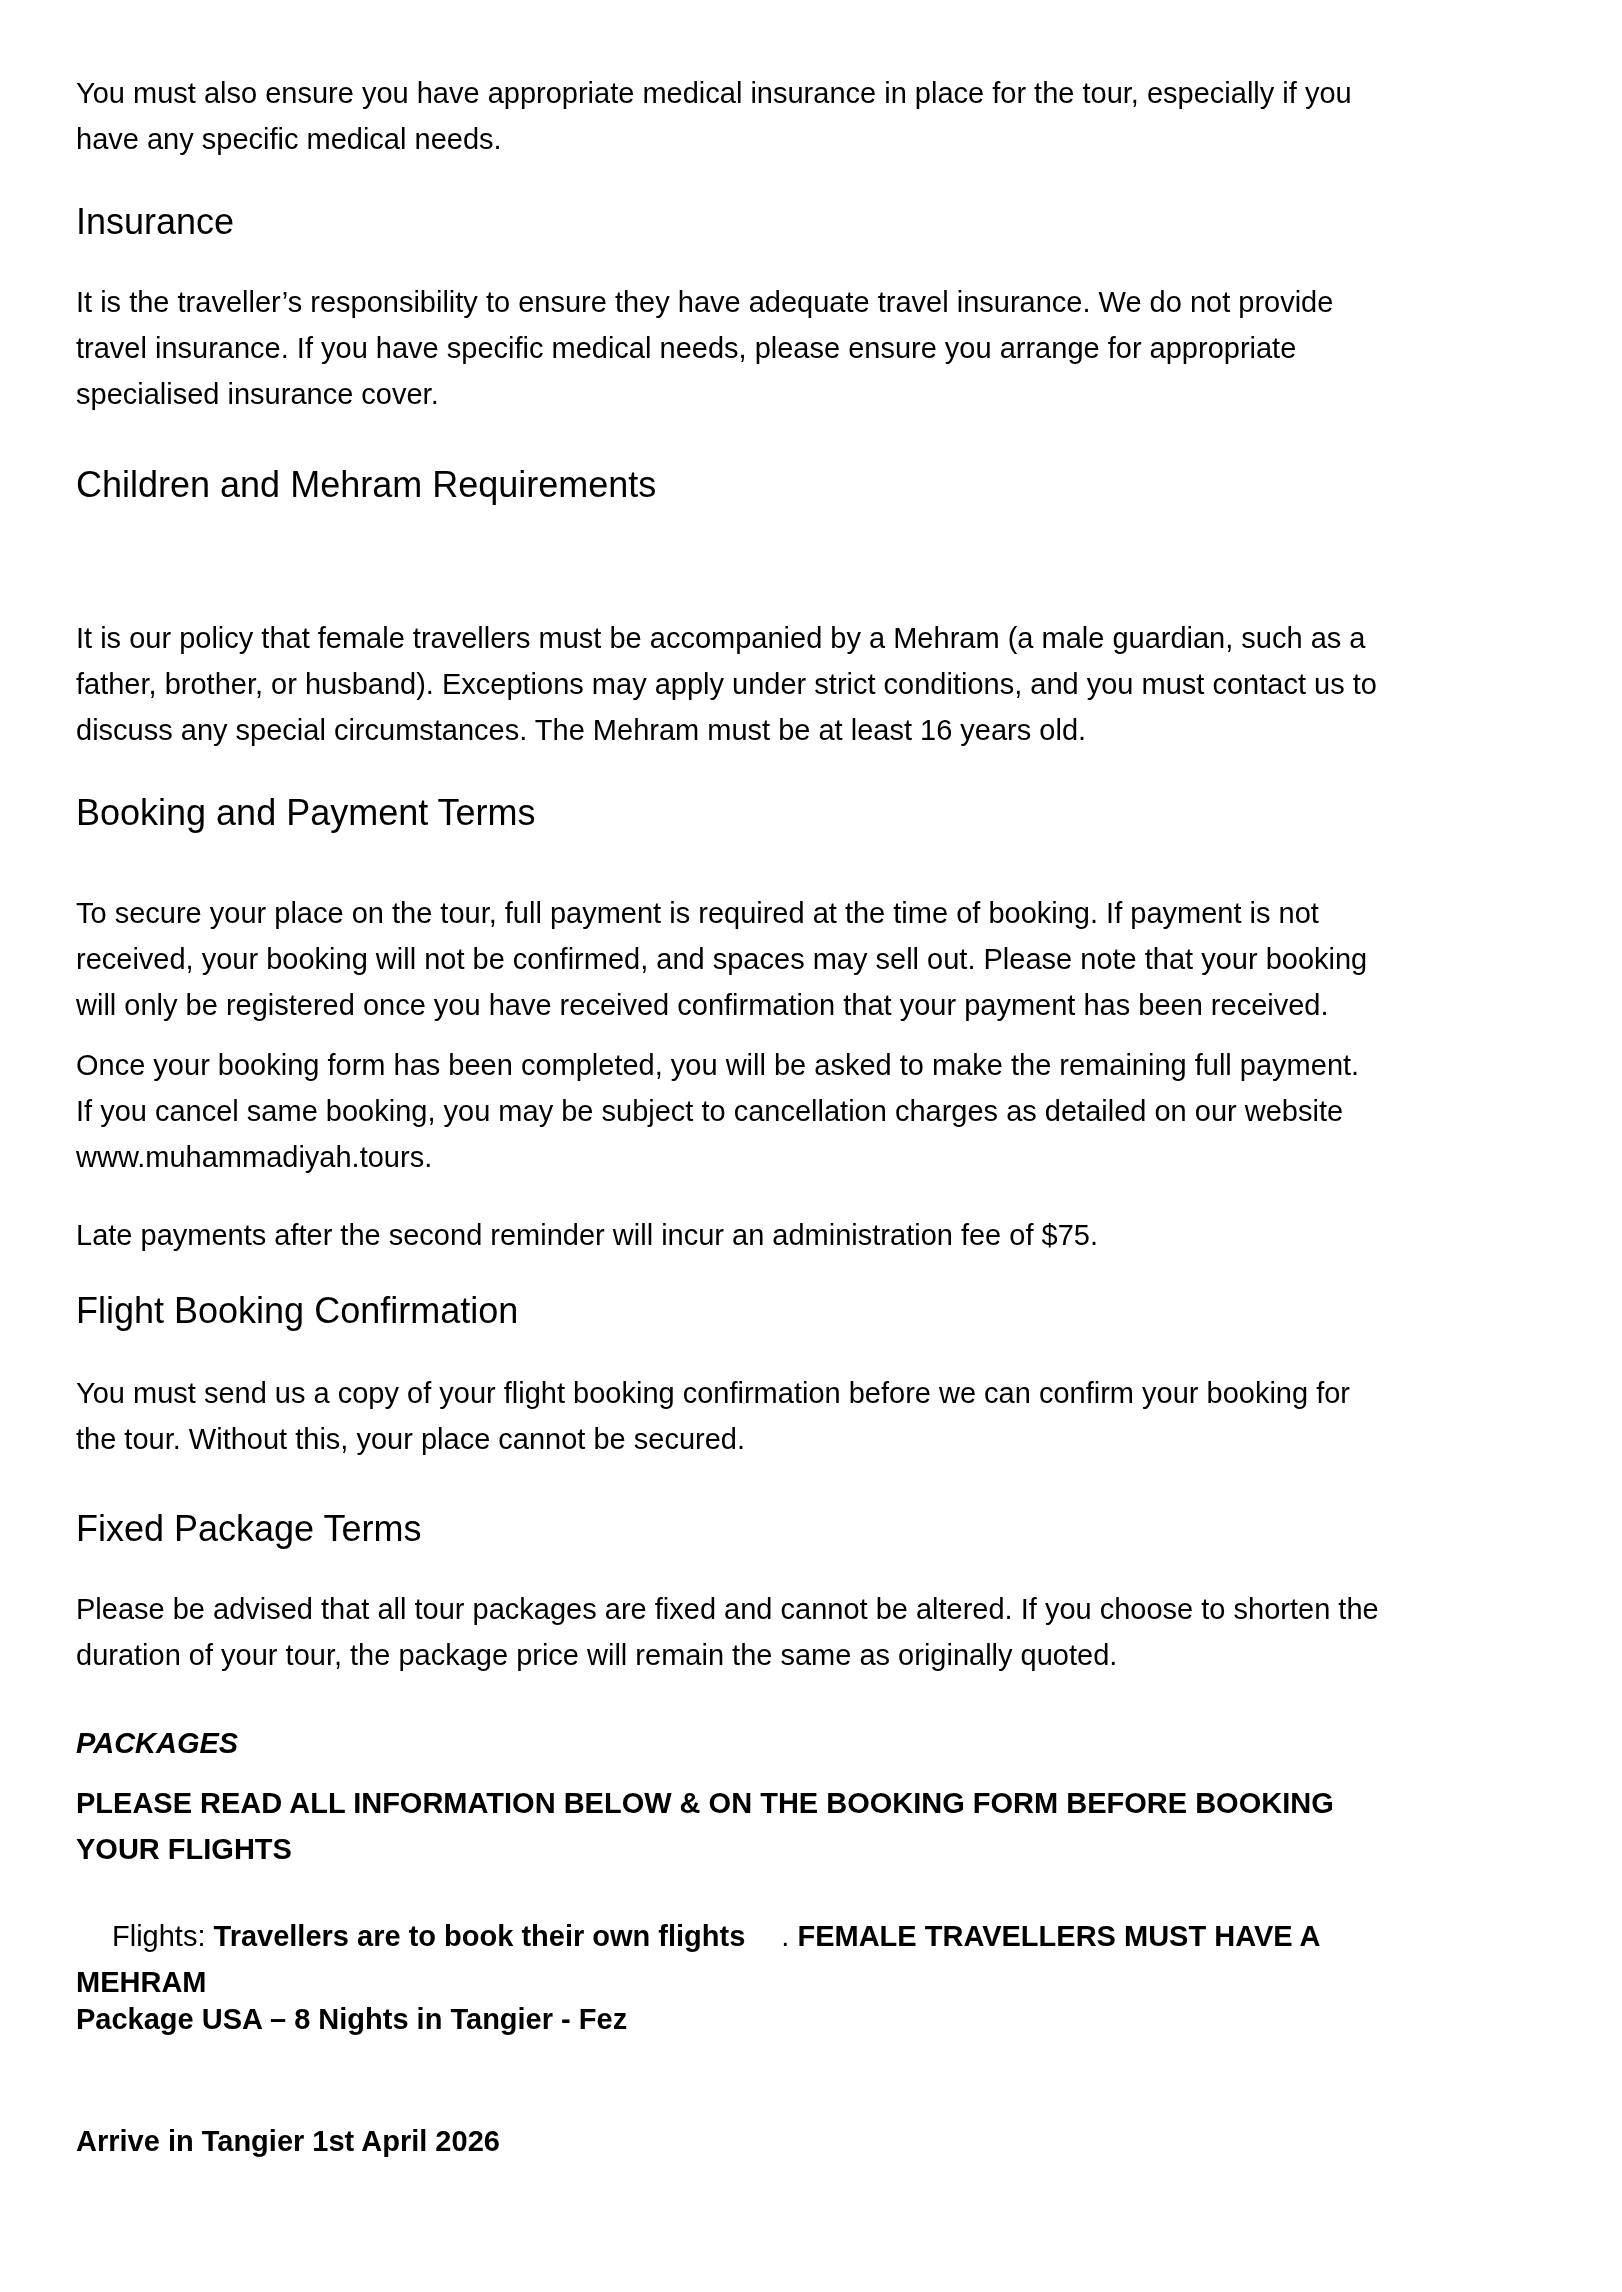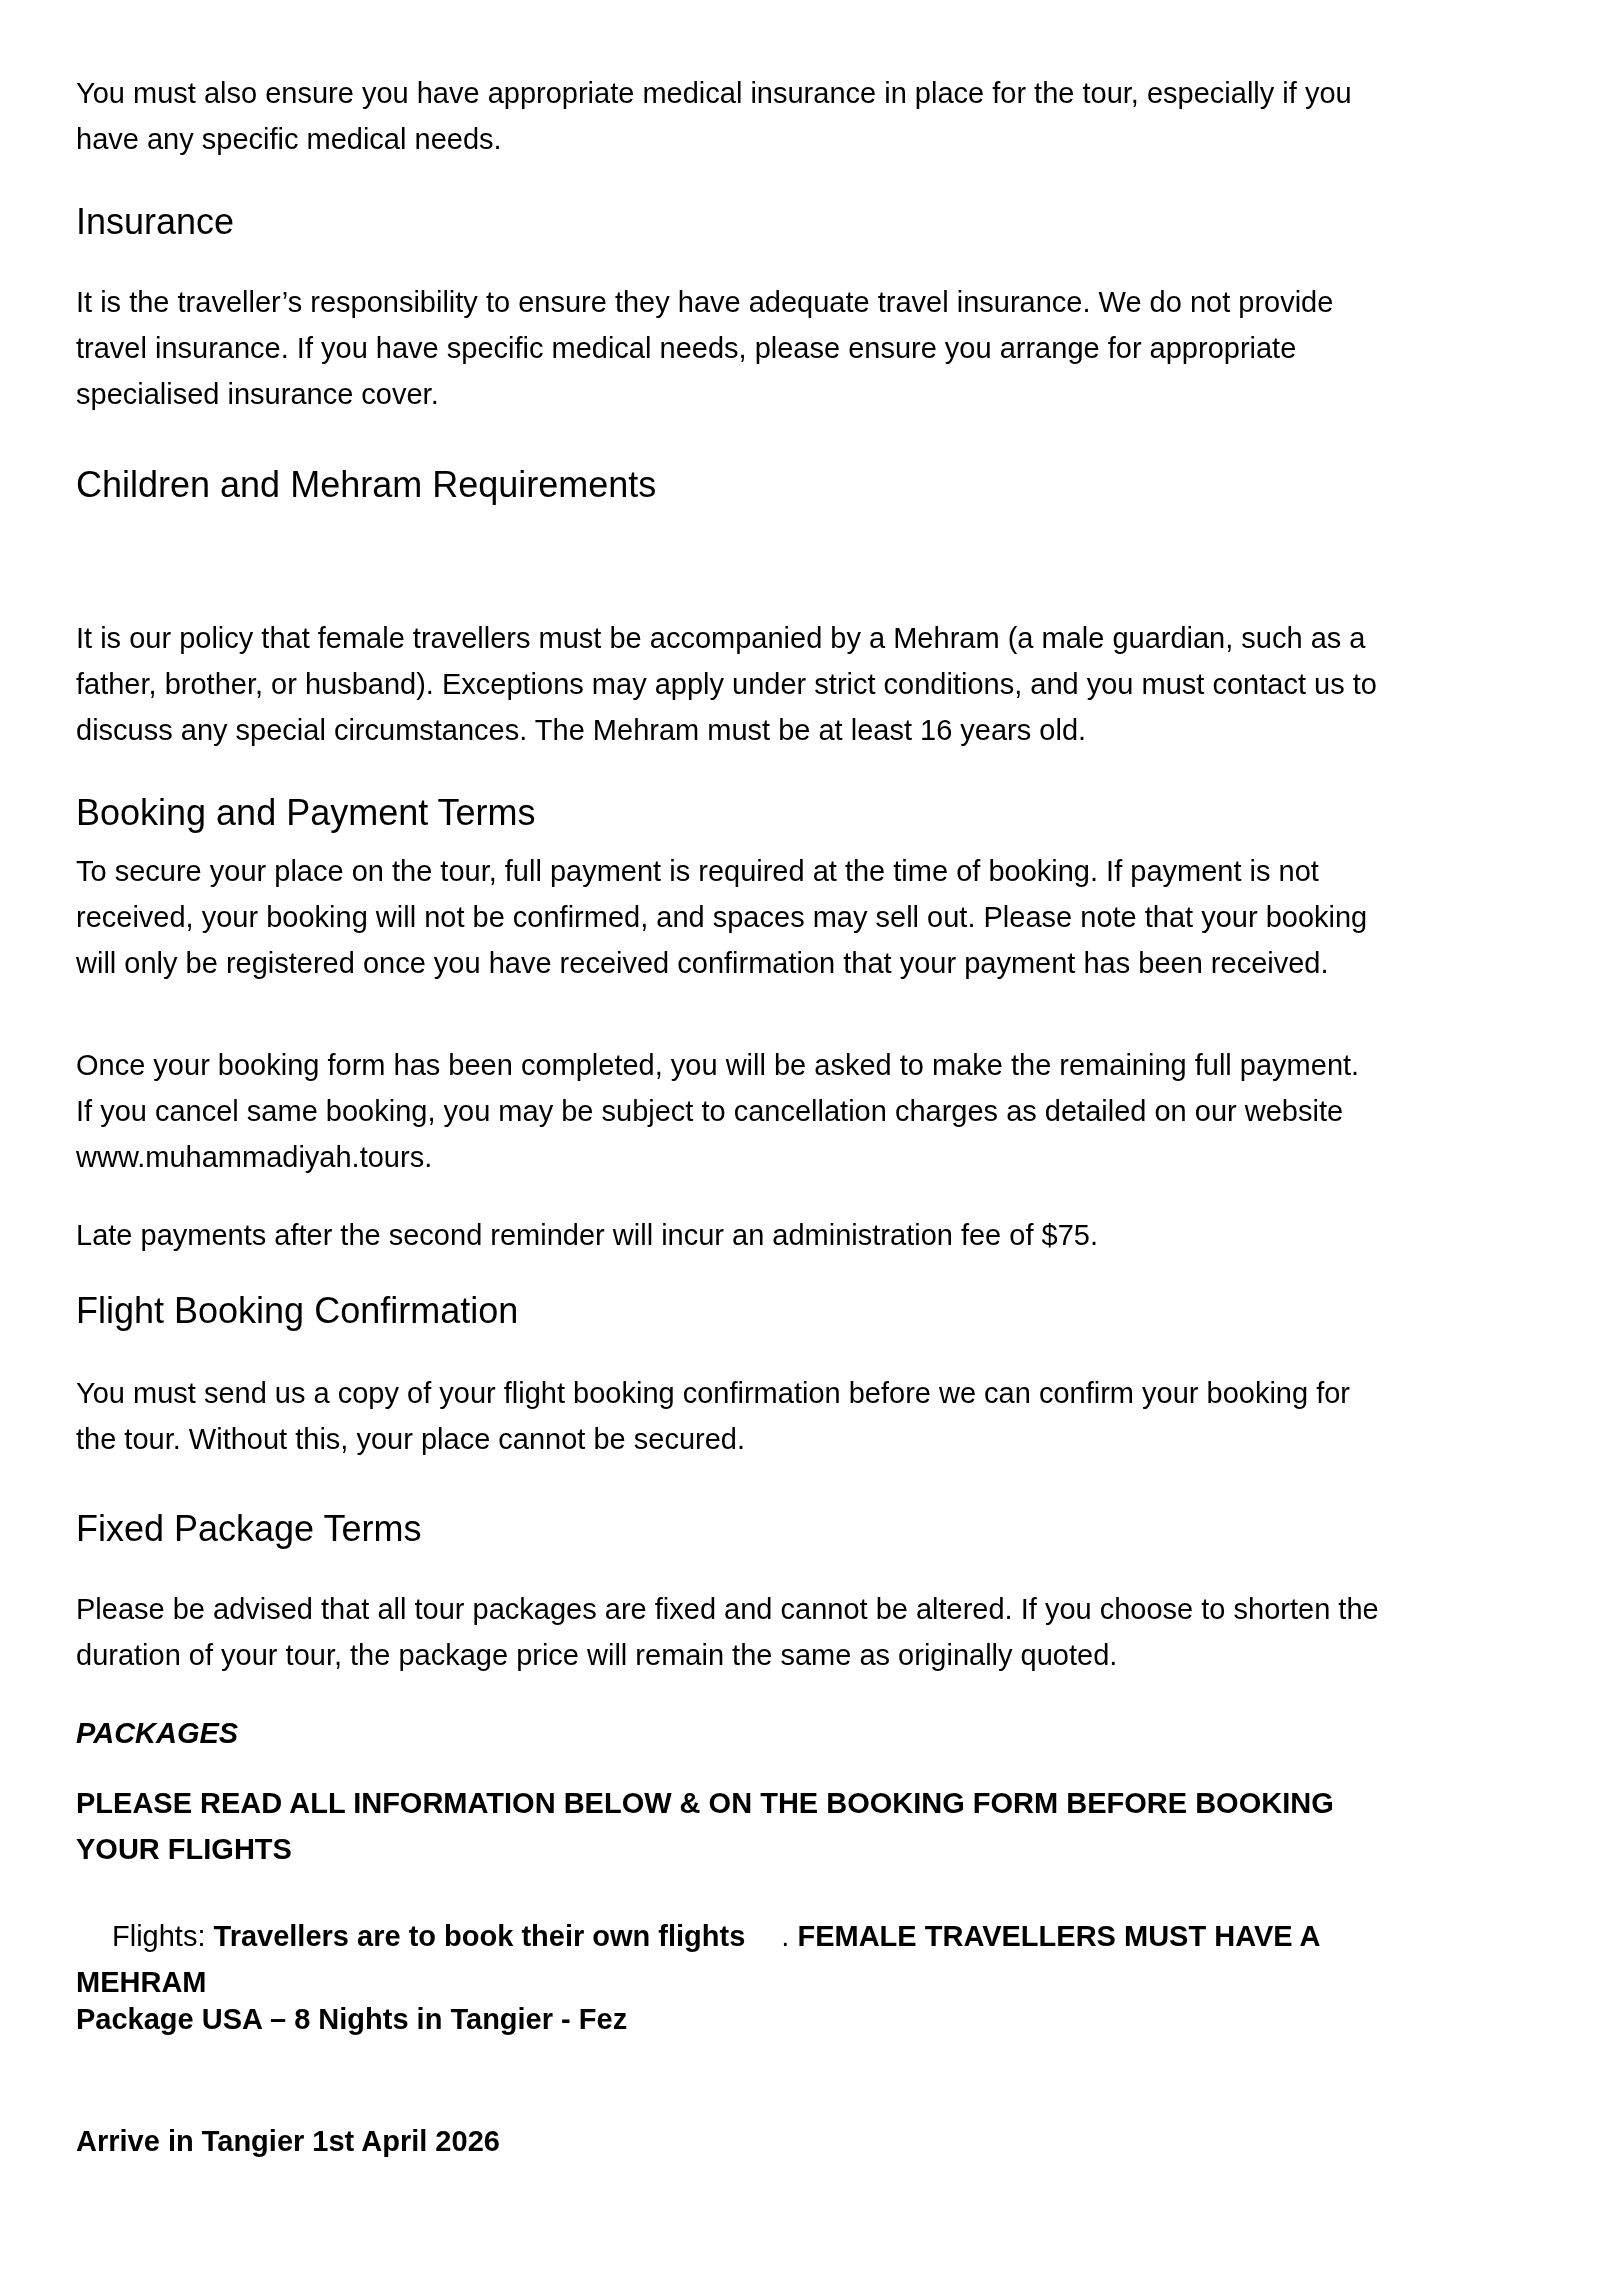--- a/index.html
+++ b/index.html
@@ -3,21 +3,21 @@
 <meta charset="utf-8">
 <style>
   html, body { margin: 0; padding: 0; background: #ffffff; }
   body { width: 1622px; height: 2293px; position: relative; overflow: hidden; }
   .page { position: absolute; left: 0; top: 0; width: 1622px; height: 1914px; background: #ffffff; color: #000000; }
   .blk { position: absolute; left: 76px; width: 1490px; }
   .line { display: block; white-space: nowrap; height: 46px; line-height: 46px;
           font-family: "Liberation Sans", sans-serif; font-size: 29px; color: #000; }
   .h .line { font-size: 36px; font-weight: normal; }
   .b { font-weight: bold; }
-  .bi { font-weight: bold; font-style: italic; }
+  .bi { font-weight: bold; font-style: italic; margin-top: 10px; }
   .r { font-weight: normal; margin-left: 36px; }
 </style>
 </head>
 <body>
 
 <div class="page">
 
   <div class="blk" style="top:70px">
     <span class="line">You must also ensure you have appropriate medical insurance in place for the tour, especially if you</span>
     <span class="line">have any specific medical needs.</span>
@@ -37,21 +37,21 @@
   </div>
   <div class="blk" style="top:615px">
     <span class="line">It is our policy that female travellers must be accompanied by a Mehram (a male guardian, such as a</span>
     <span class="line">father, brother, or husband). Exceptions may apply under strict conditions, and you must contact us to</span>
     <span class="line">discuss any special circumstances. The Mehram must be at least 16 years old.</span>
   </div>
 
   <div class="blk h" style="top:790px">
     <span class="line">Booking and Payment Terms</span>
   </div>
-  <div class="blk" style="top:848px">
+  <div class="blk" style="top:890px">
     <span class="line">To secure your place on the tour, full payment is required at the time of booking. If payment is not</span>
     <span class="line">received, your booking will not be confirmed, and spaces may sell out. Please note that your booking</span>
     <span class="line">will only be registered once you have received confirmation that your payment has been received.</span>
   </div>
   <div class="blk" style="top:1042px">
     <span class="line">Once your booking form has been completed, you will be asked to make the remaining full payment.</span>
     <span class="line">If you cancel same booking, you may be subject to cancellation charges as detailed on our website</span>
     <span class="line">www.muhammadiyah.tours.</span>
   </div>
   <div class="blk" style="top:1212px">

